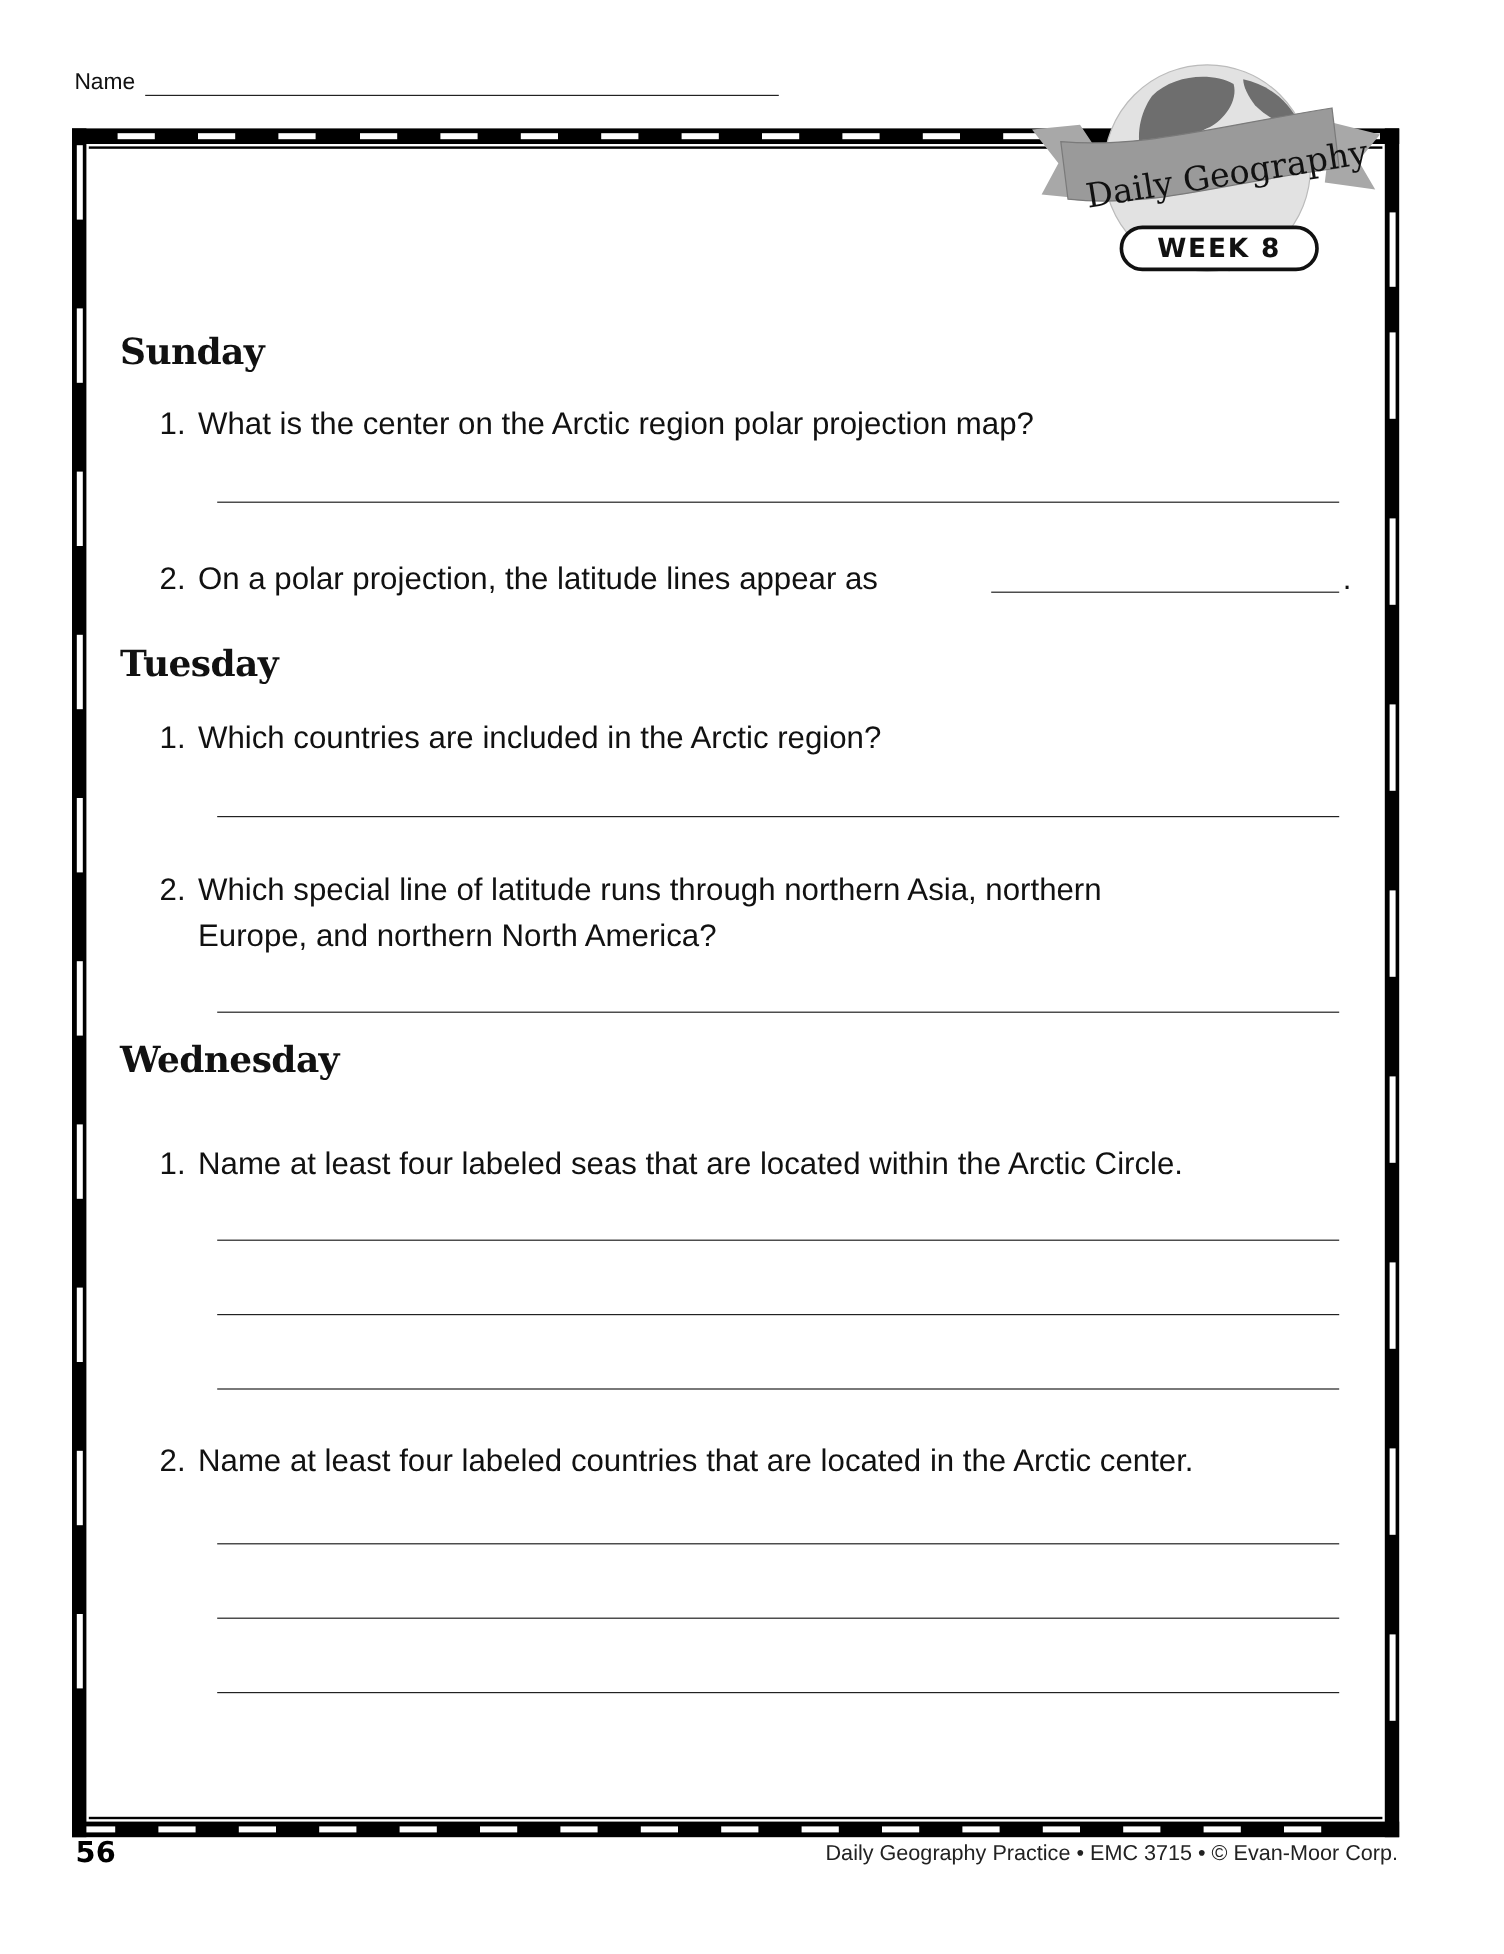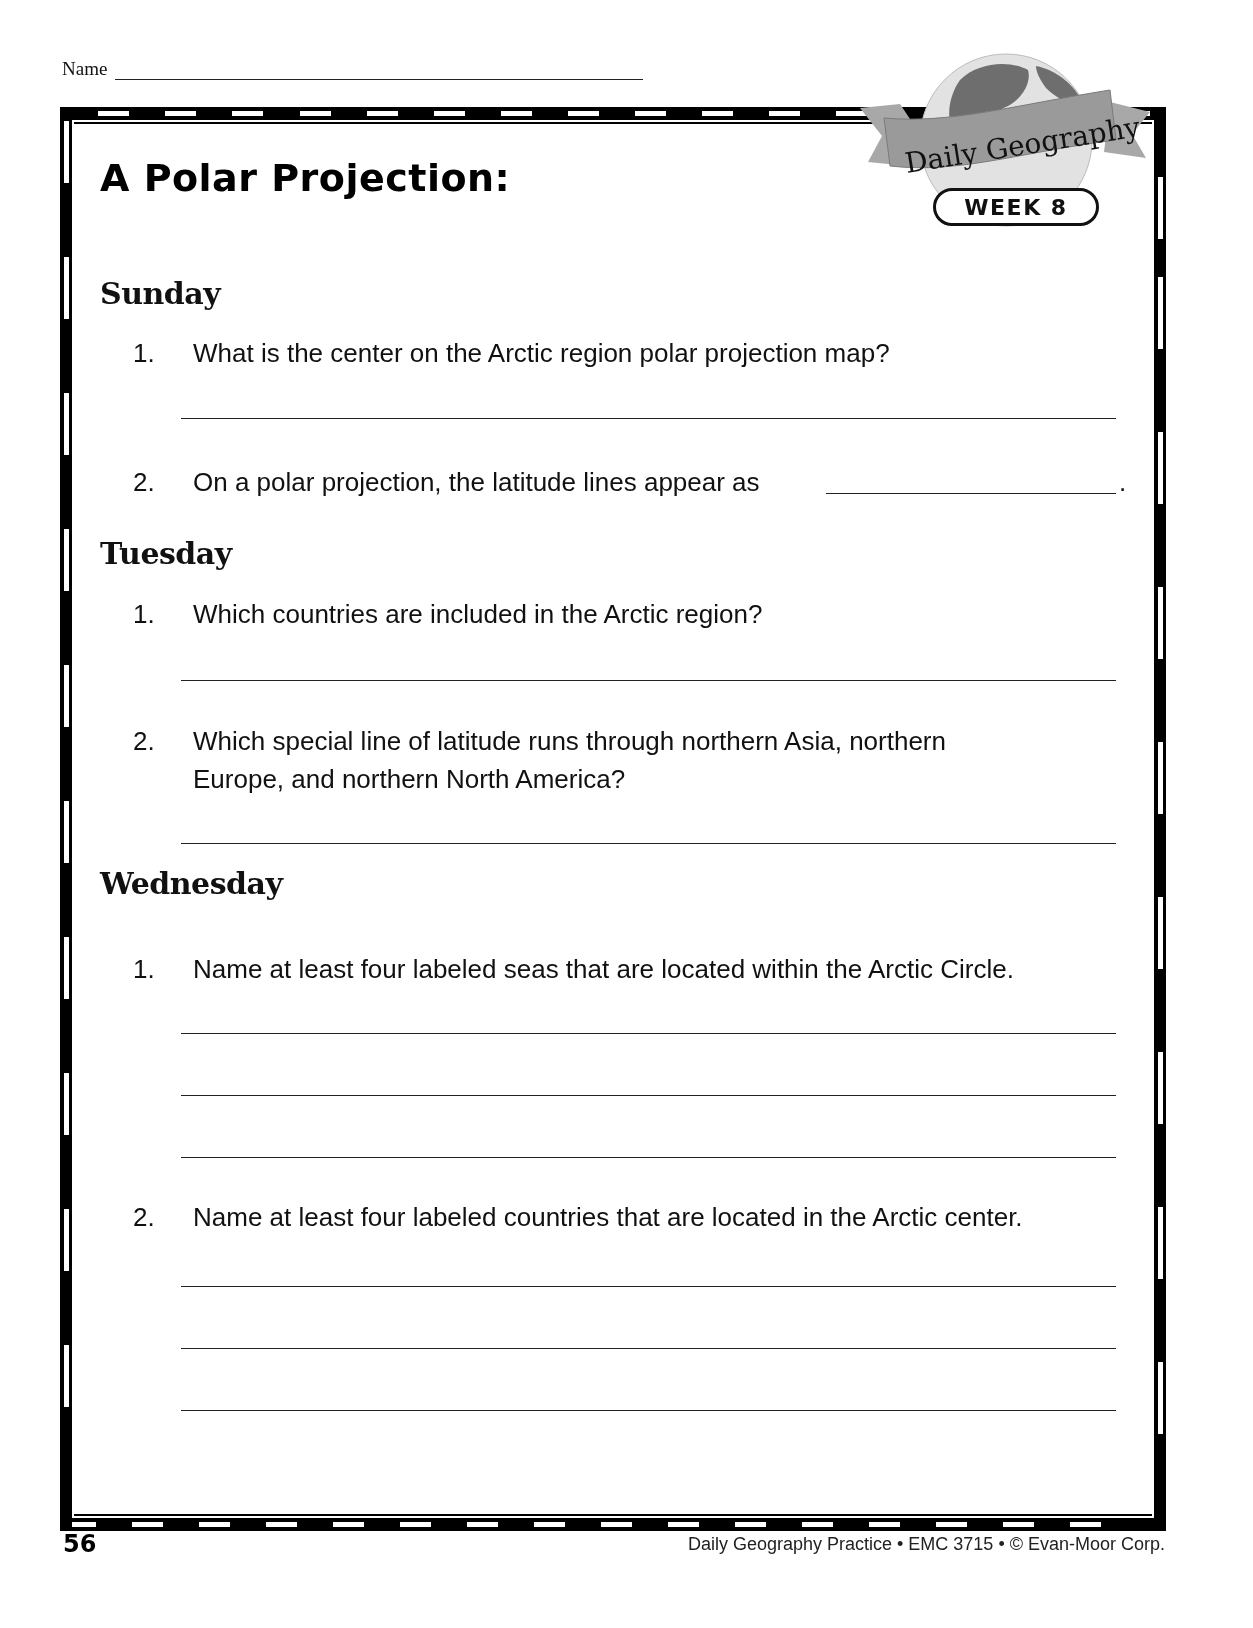--- a/index.html
+++ b/index.html
@@ -1,39 +1,39 @@
 <!DOCTYPE html>
 <html><head>
 <meta charset="utf-8">
 <style>
   html, body { margin: 0; padding: 0; background: #ffffff; }
   body { width: 1253px; height: 1628px; position: relative; overflow: hidden; color: #111; }
 
-  .name-row { position: absolute; left: 62px; top: 58px; font-family: Liberation Serif, serif; font-size: 19px; color: #111; display: flex; align-items: flex-end; }
+  .name-row { position: absolute; left: 62px; top: 58px; font-family: Liberation Sans, sans-serif; font-size: 19px; color: #111; display: flex; align-items: flex-end; }
   .name-line { display: inline-block; width: 528px; border-bottom: 1.5px solid #222; margin-left: 8px; height: 18px; }
 
   
   .frame { position: absolute; left: 60px; top: 107px; width: 1106px; height: 1424px; box-sizing: border-box; }
   .edge { position: absolute; background: #000; }
   .edge-top-dash { position: absolute; left: 0; top: 0; right: 0; height: 13px; background: #000; }
   .dash-h { position: absolute; height: 5px; background: #fff; }
   .dash-v { position: absolute; width: 5px; background: #fff; }
   .inner-line { position: absolute; background: #000; }
 
   
   .title { position: absolute; left: 100px; top: 155px; font-family: "DejaVu Sans", sans-serif; font-weight: bold; font-size: 38px; line-height: 46px; letter-spacing: 0.5px; color: #000; }
 
   
   .badge { position: absolute; left: 860px; top: 40px; width: 290px; height: 190px; }
   .week { position: absolute; left: 933px; top: 188px; width: 166px; height: 38px; border: 3px solid #111; border-radius: 20px; box-sizing: border-box; background: #fff; font-family: "DejaVu Sans", sans-serif; font-weight: bold; font-size: 22px; display: flex; align-items: center; justify-content: center; letter-spacing: 1.5px; }
 
   .day { position: absolute; left: 100px; font-family: "DejaVu Serif", serif; font-weight: bold; font-size: 30px; color: #111; letter-spacing: -0.5px; }
   .q { position: absolute; font-family: "Liberation Sans", sans-serif; font-size: 26px; color: #111; line-height: 38px; }
   .q .num { position: absolute; left: 0; }
-  .q .txt { position: absolute; left: 60px; white-space: nowrap; }
+  .q .txt { position: absolute; left: 32px; white-space: nowrap; }
   .ans { position: absolute; left: 181px; width: 935px; height: 0; border-top: 1.5px solid #222; }
   .blank-inline { position: absolute; border-top: 1.5px solid #222; height: 0; }
 
   .footer-num { position: absolute; left: 63px; top: 1530px; font-family: "DejaVu Sans", sans-serif; font-weight: bold; font-size: 24px; color: #000; }
   .footer-text { position: absolute; right: 88px; top: 1534px; font-family: "Liberation Sans", sans-serif; font-size: 18px; color: #222; white-space: nowrap; }
 </style>
 </head>
 <body>
 
 <div class="name-row">
@@ -109,21 +109,20 @@
   <path d="M176 26 C196 30 214 44 222 62 C210 66 196 58 186 48 C180 40 176 32 176 26 Z" fill="#6e6e6e"></path>
   <path d="M150 150 C166 148 186 154 196 166 C190 178 176 184 164 186 C156 176 150 162 150 150 Z" fill="#6e6e6e"></path>
   <path d="M0 68 L40 64 L56 88 L36 108 L48 126 L8 122 L22 96 Z" fill="#a8a8a8"></path>
   <path d="M250 62 L290 72 L272 94 L286 118 L244 112 Z" fill="#a8a8a8"></path>
   <path d="M24 78 C90 84 150 66 250 50 L256 100 C160 112 100 134 30 126 Z" fill="#9a9a9a" stroke="#7a7a7a" stroke-width="1"></path>
   <text x="42" y="118" font-family="DejaVu Serif, serif" font-size="28" fill="#111" transform="rotate(-9 140 96)">Daily Geography</text>
 </svg>
 <div class="week">WEEK 8</div>
 
 <div class="title">
-  <div>A Polar Projection:</div>
 </div>
 
 <div class="day" style="top:276px;">Sunday</div>
 <div class="q" style="left:133px;top:334px;">
   <span class="num">1.</span>
   <span class="txt">What is the center on the Arctic region polar projection map?</span>
 </div>
 <div class="ans" style="top:418px;"></div>
 
 <div class="q" style="left:133px;top:463px;">

